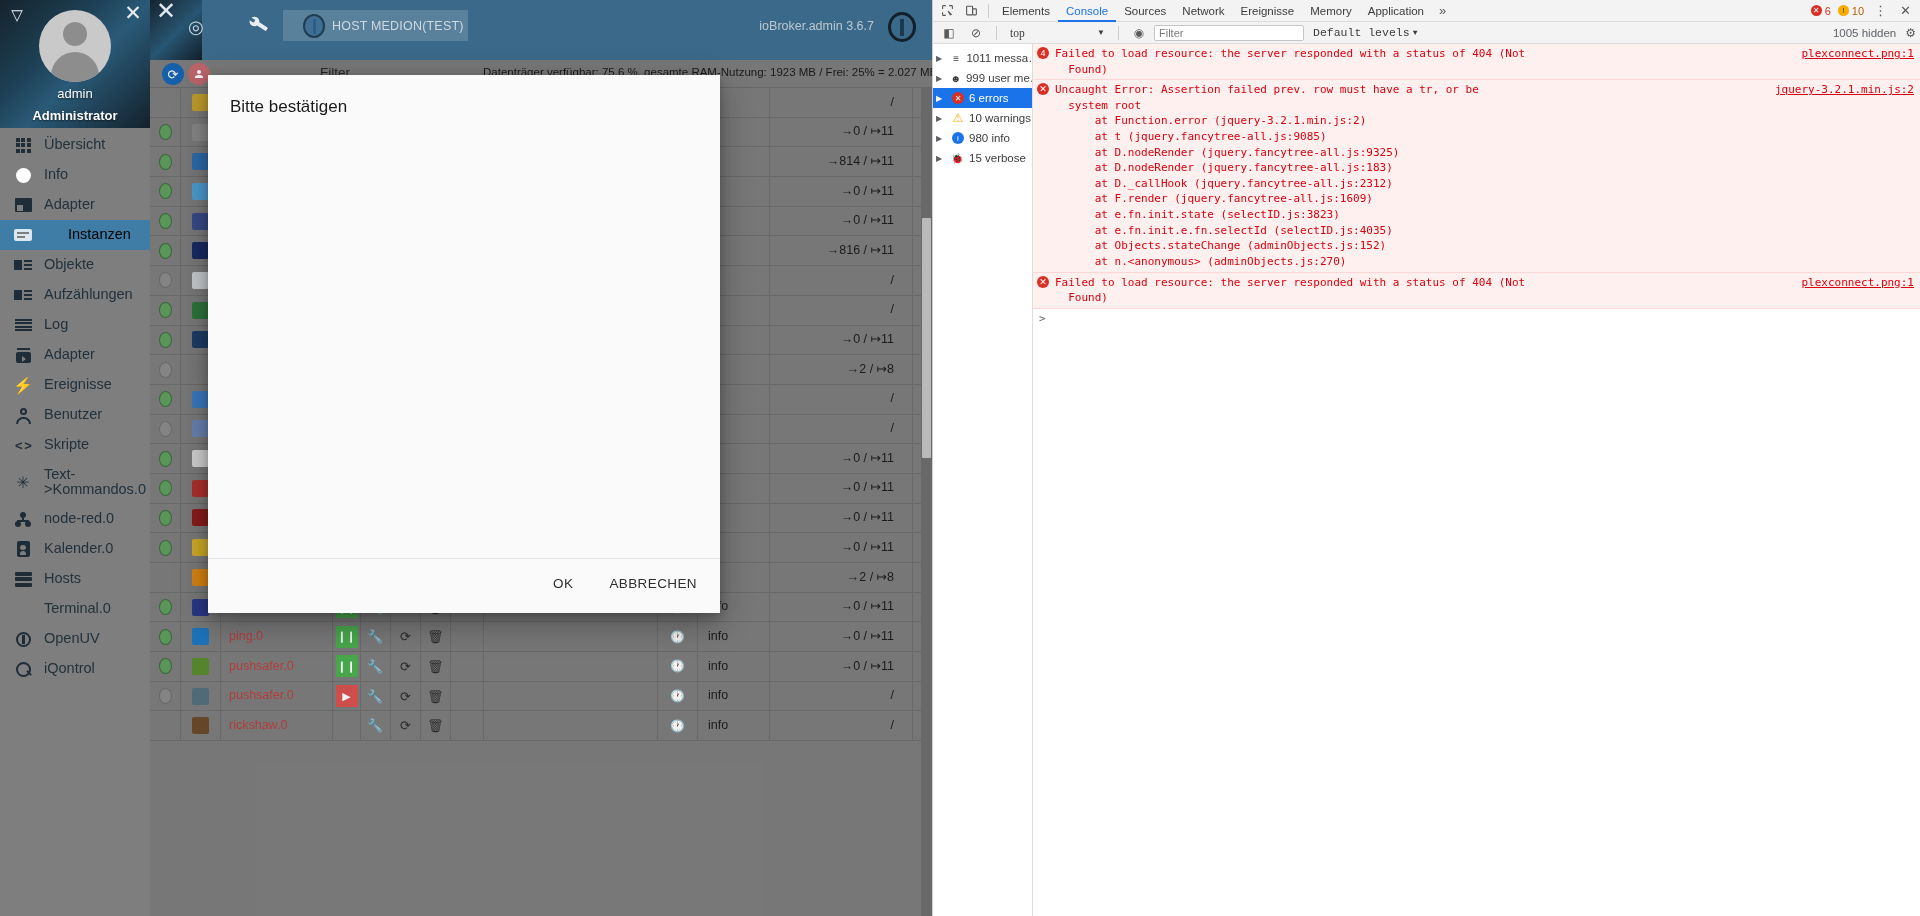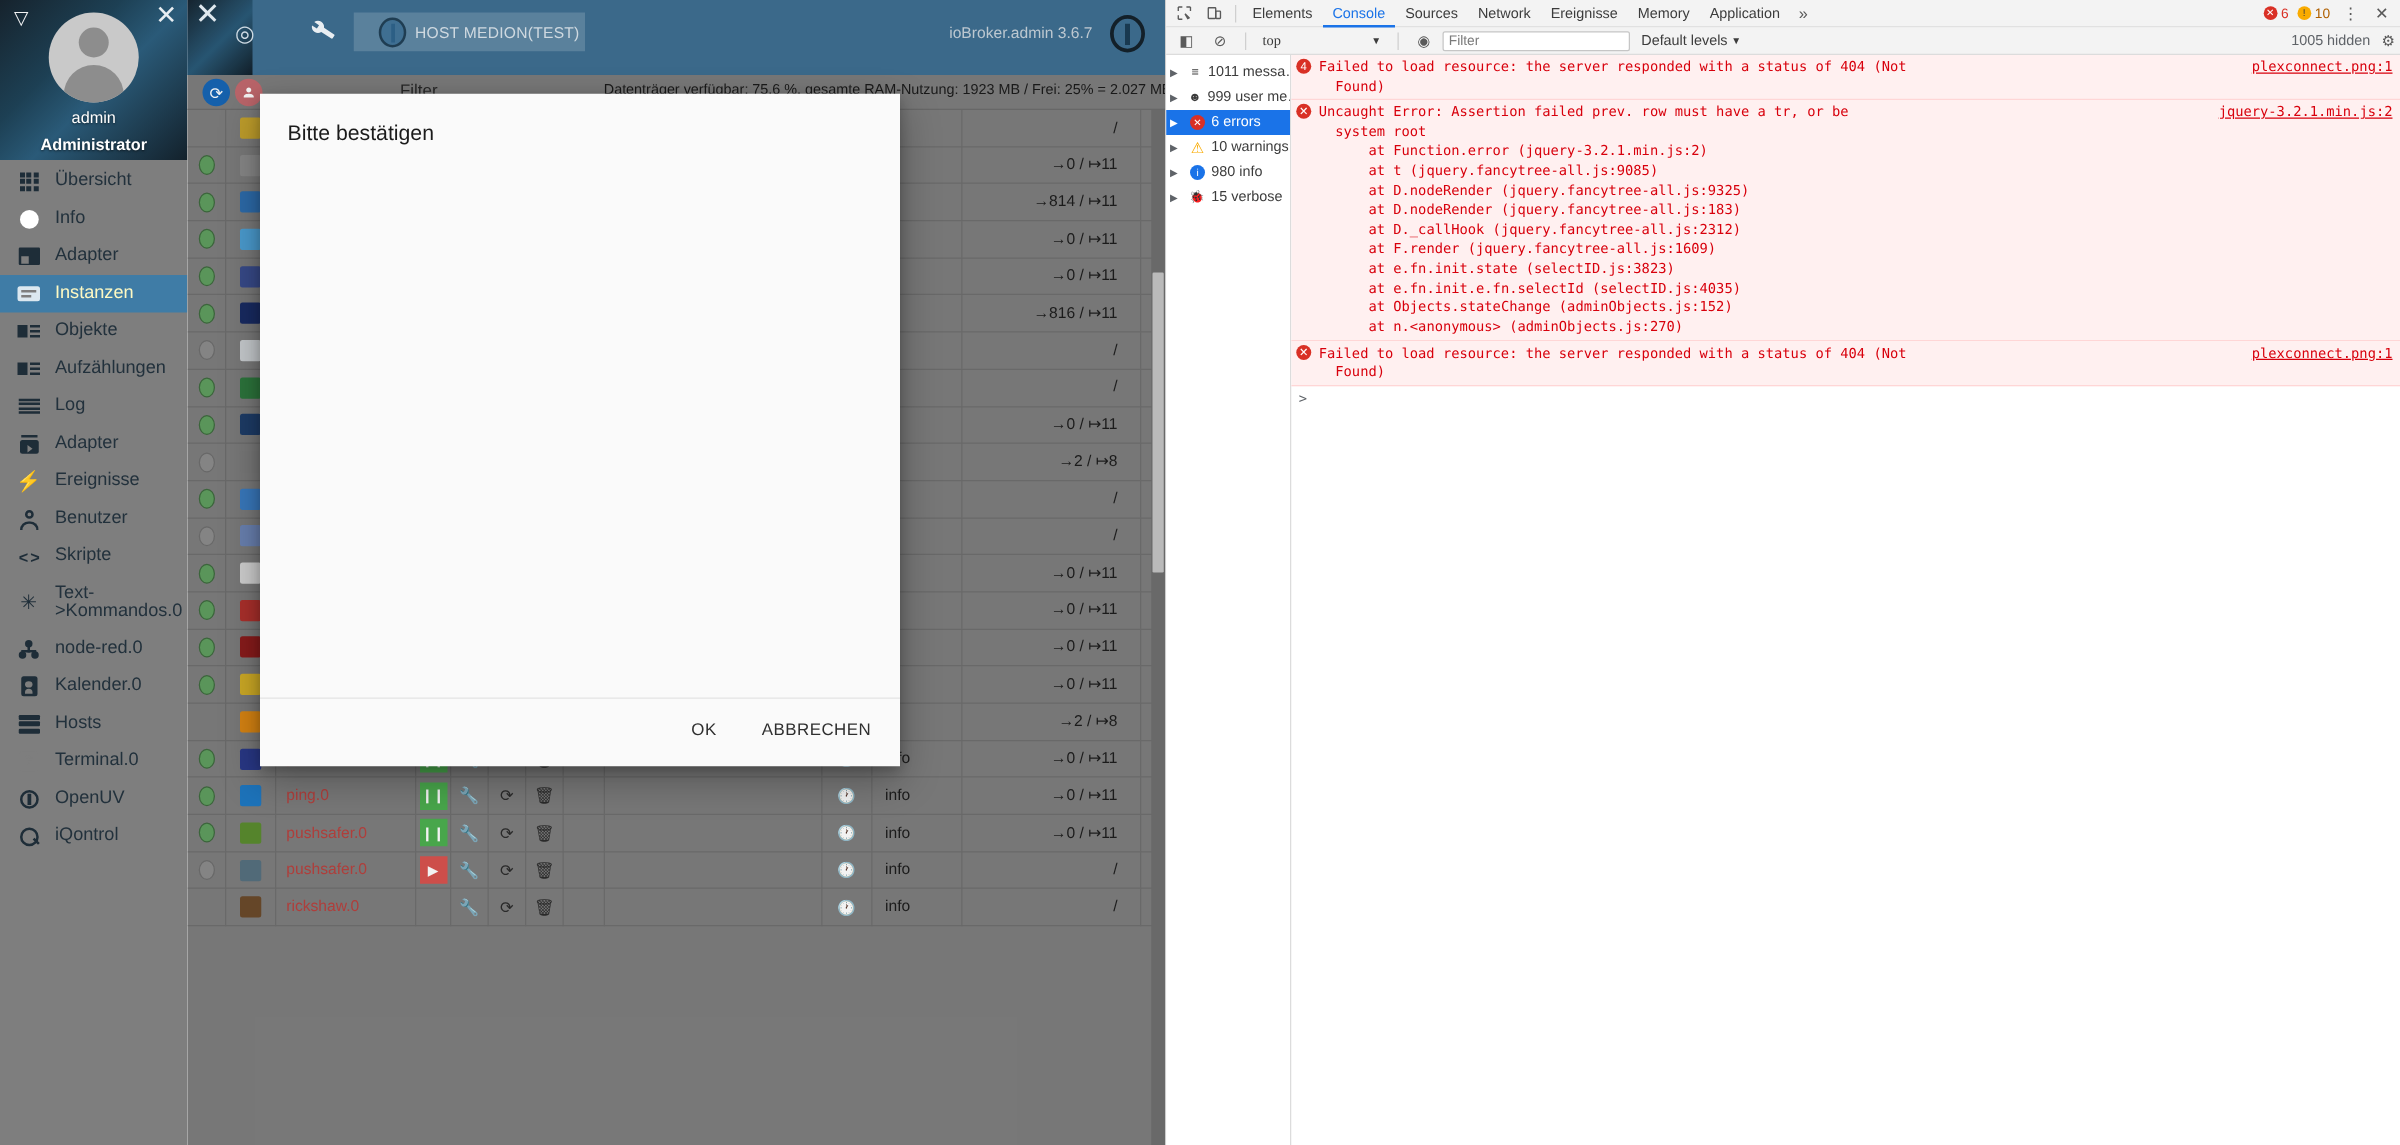--- a/index.html
+++ b/index.html
@@ -56,21 +56,21 @@
     position: absolute; left: 0; right: 0; top: 108px; text-align: center;
     color: #ffffff; font-size: 13px; font-weight: bold; z-index: 3;
     text-shadow: 0 1px 2px rgba(0,0,0,.6);
   }
   .sb-list { padding-top: 2px; }
   .sb-item {
     display: flex; align-items: center; height: 30px; padding-left: 10px;
     color: #22313c; font-size: 14.5px; cursor: pointer;
   }
   .sb-item.multiline { height: 44px; align-items: center; }
-  .sb-item.active { background: #3f7ca6; color: #fef9c3; }
+  .sb-item.active { background: #3f7ca6; color: #000000; gap: 24px; }
   .sb-ico {
     width: 26px; min-width:26px; height: 20px; margin-right: 8px;
     display: flex; align-items: center; justify-content: center;
     color: #1e2d38; font-size: 14px;
   }
   .sb-item.active .sb-ico { color: #dce8f0; }
   .sb-label { white-space: pre-line; line-height: 1.05; }
 
   
   .i-grid { display:grid; grid-template-columns: repeat(3, 4px); grid-template-rows: repeat(3,4px); gap:1.5px;}
@@ -208,21 +208,21 @@
   .dt-err { color:#d93025; font-size:11px; display:flex;align-items:center;gap:3px;}
   .dt-warn { color:#b06000; font-size:11px; display:flex;align-items:center;gap:3px;}
   .badge-dot{ width:11px;height:11px;border-radius:50%; display:inline-flex;align-items:center;justify-content:center; font-size:8px;color:#fff;}
   .badge-dot.red{background:#d93025;} .badge-dot.yel{background:#f9ab00; color:#3c3c3c;}
   .dt-kebab { color:#5a5a5a; font-size:13px; padding:0 3px;}
   .dt-x { color:#5a5a5a; font-size:13px; padding:0 3px;}
 
   .dt-toolbar { display:flex; align-items:center; height:22px; border-bottom:1px solid #dcdcdc; background:#f3f3f3; padding-left:4px; gap:3px;}
   .ctx-select { display:flex; align-items:center; font-size:11.5px; color:#3c3c3c; border:1px solid transparent; padding:1px 4px; min-width:105px; justify-content:space-between;font-family:Liberation Serif, serif;}
   .filter-box { width:150px; height:16px; border:1px solid #c6c6c6; border-radius:2px; background:#fff; font-size:11px; color:#7a7a7a; padding:0 4px; line-height:15px;}
-  .levels { font-size:11.5px; color:#3c3c3c; padding-left:6px; display:flex;align-items:center;gap:3px;}
+  .levels { font-size:11.5px; color:#3c3c3c; padding-left:6px; display:flex;align-items:center;gap:3px;font-family:Liberation Mono, monospace;}
   .hidden-count { margin-left:auto; font-size:11.5px; color:#5f6368; padding-right:6px;}
   .gear2 { font-size:12px;color:#5a5a5a; padding-right:4px;}
 
   .dt-main { display:flex; height:874px; }
   .sidebar-counts { width:100px; border-right:1px solid #dcdcdc; background:#fff; padding-top:4px;}
   .cnt-row { display:flex; align-items:center; height:20px; font-size:11.5px; color:#3c3c3c; padding-left:3px; cursor:pointer; gap:4px;}
   .cnt-row.sel { background:#1a73e8; color:#fff;}
   .cnt-arrow { width:11px; font-size:8px; color:#5f6368;}
   .cnt-row.sel .cnt-arrow{ color:#fff;}
   .cnt-ico { width:14px; display:flex; justify-content:center; font-size:10px;}

